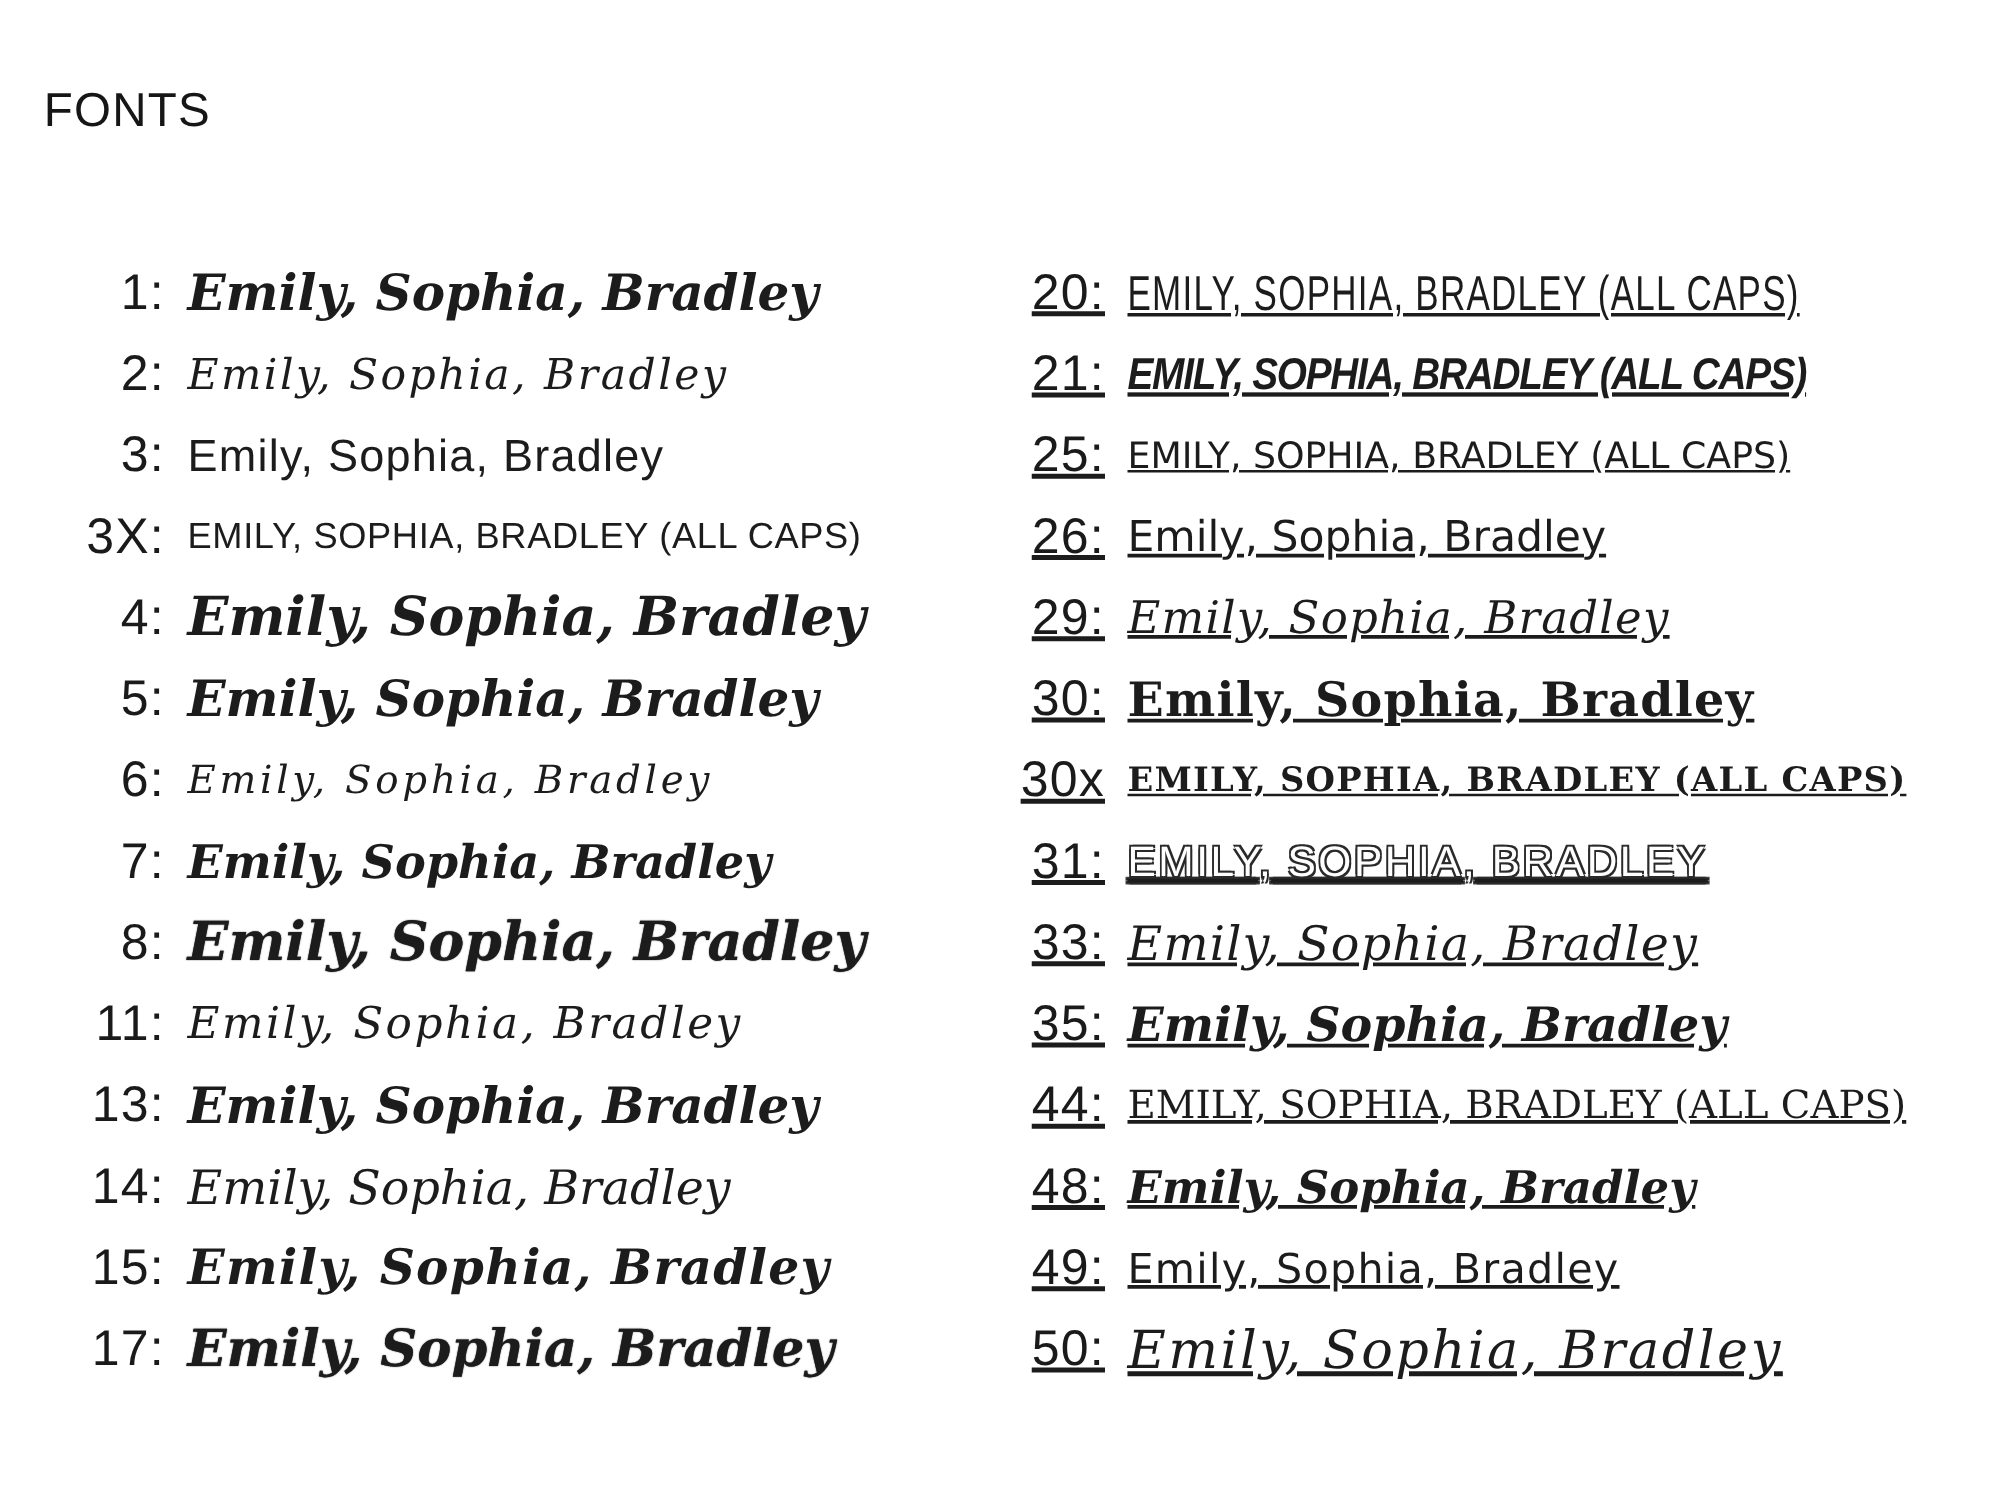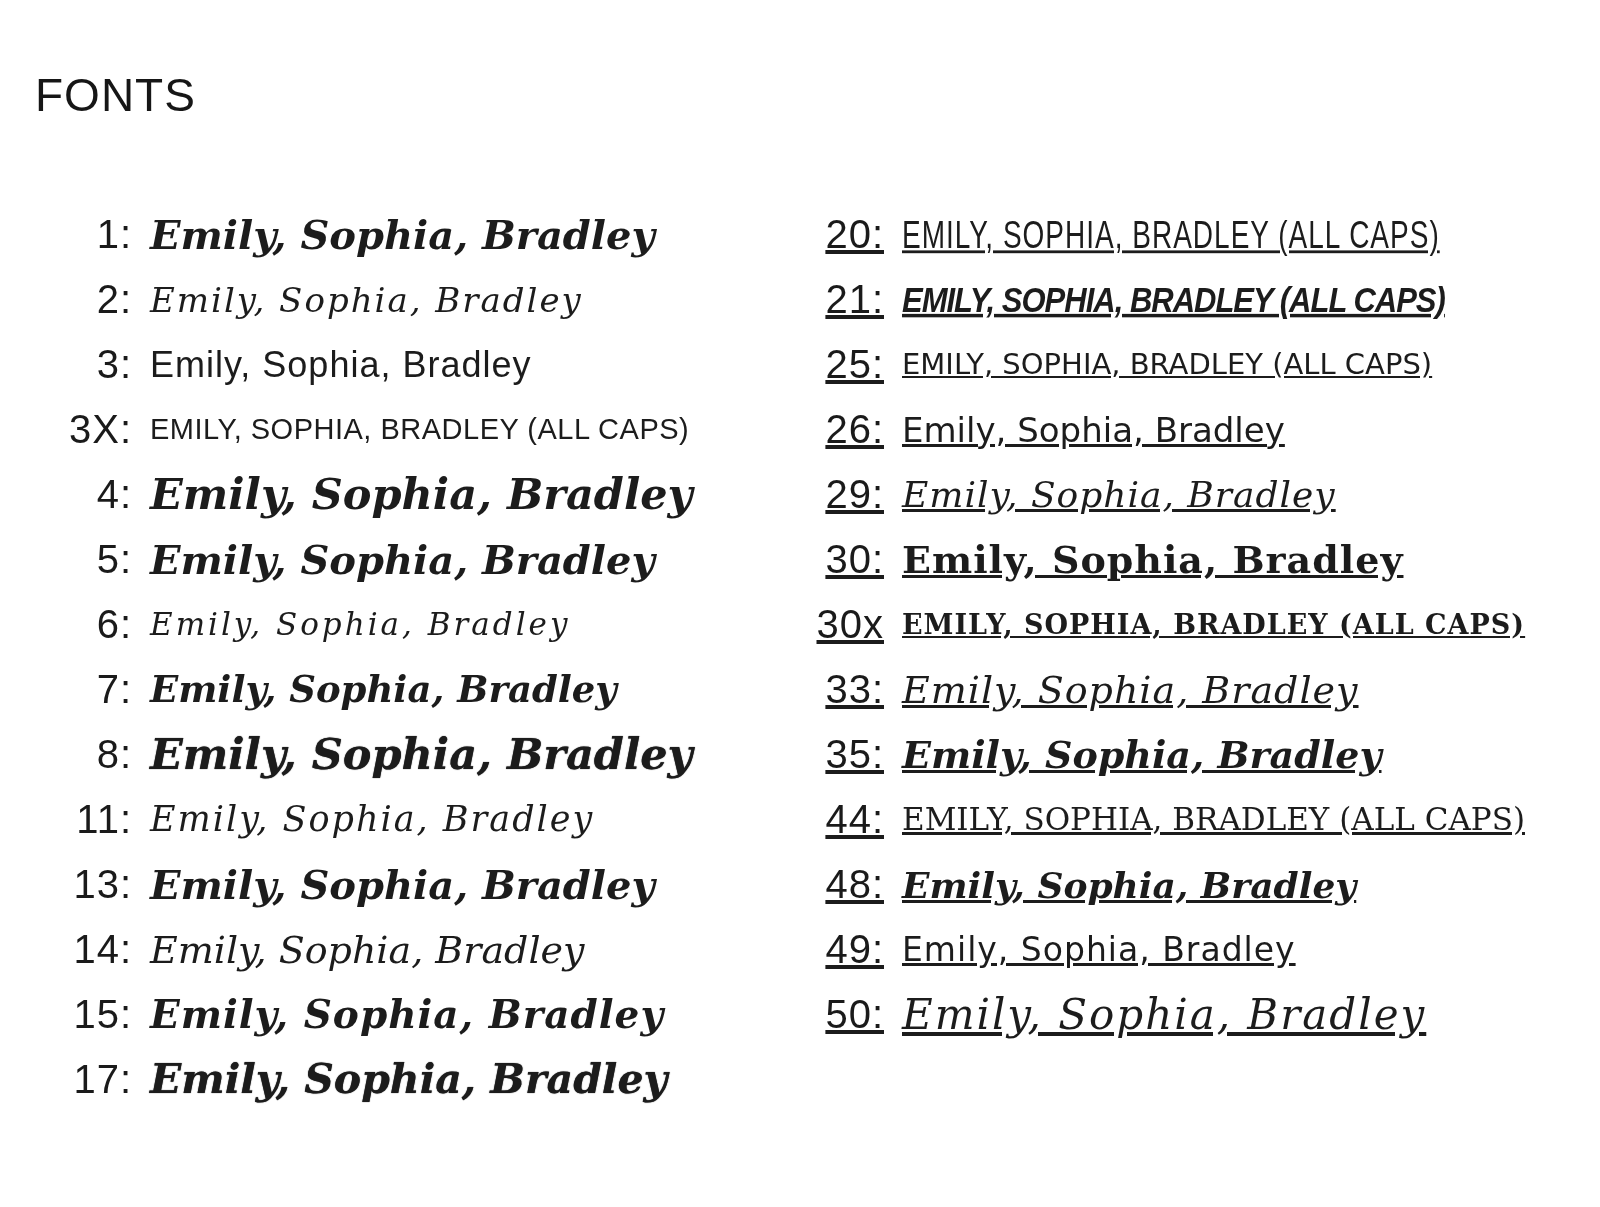--- a/index.html
+++ b/index.html
@@ -7,21 +7,21 @@
     width:1600px;height:1207px;
     background:#ffffff;
     color:#1c1c1c;
     font-family:"Liberation Sans",sans-serif;
     overflow:hidden;
     position:relative;
   }
   .sheet{position:absolute;inset:0;}
   .page-title{
     position:absolute;left:35px;top:68px;
-    font-size:46px;font-weight:400;letter-spacing:1px;
+    font-size:38px;font-weight:400;letter-spacing:1px;
     color:#161616;
   }
   .col{position:absolute;top:202px;display:flex;flex-direction:column;}
   .col-left{left:40px;width:720px;}
   .col-right{left:772px;width:800px;text-decoration:underline;}
   .row{display:flex;align-items:center;height:65px;white-space:nowrap;}
   .num{
     flex:0 0 auto;text-align:right;
     font-family:"Liberation Sans",sans-serif;
     font-size:40px;font-weight:400;color:#1a1a1a;
@@ -152,20 +152,24 @@
     </div>
     <div class="row">
       <span class="num">30:</span>
       <span class="sample f30">Emily, Sophia, Bradley</span>
     </div>
     <div class="row">
       <span class="num">30x</span>
       <span class="sample f30x">EMILY, SOPHIA, BRADLEY (ALL CAPS)</span>
     </div>
     <div class="row">
+      <span class="num">31:</span>
+      <span class="sample f31">EMILY, SOPHIA, BRADLEY</span>
+    </div>
+    <div class="row">
       <span class="num">33:</span>
       <span class="sample f33">Emily, Sophia, Bradley</span>
     </div>
     <div class="row">
       <span class="num">35:</span>
       <span class="sample f35">Emily, Sophia, Bradley</span>
     </div>
     <div class="row">
       <span class="num">44:</span>
       <span class="sample f44">EMILY, SOPHIA, BRADLEY (ALL CAPS)</span>

